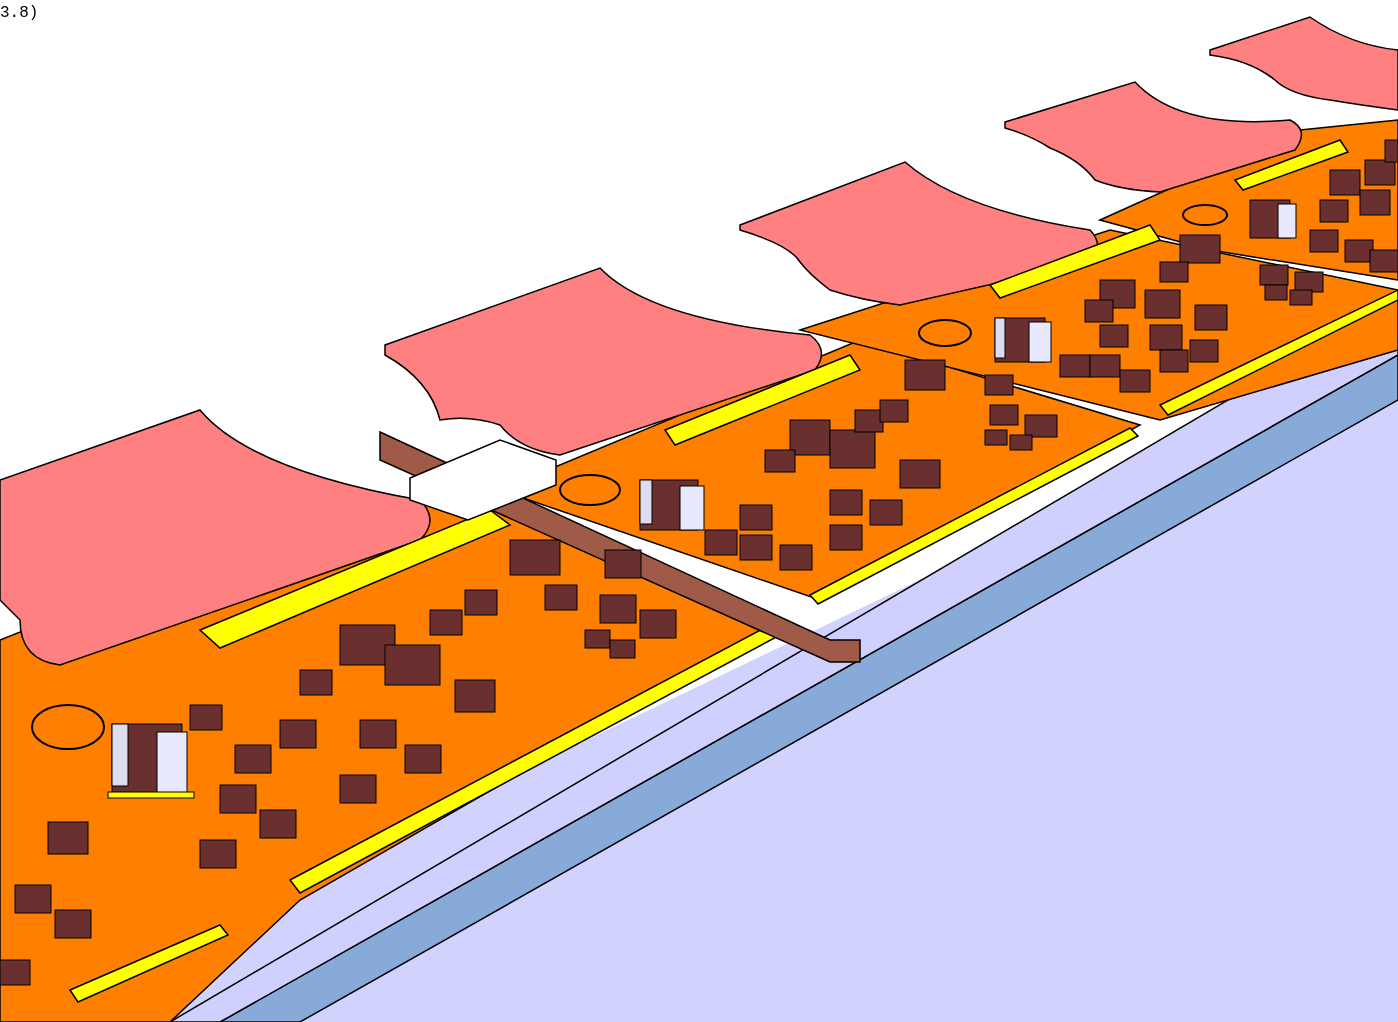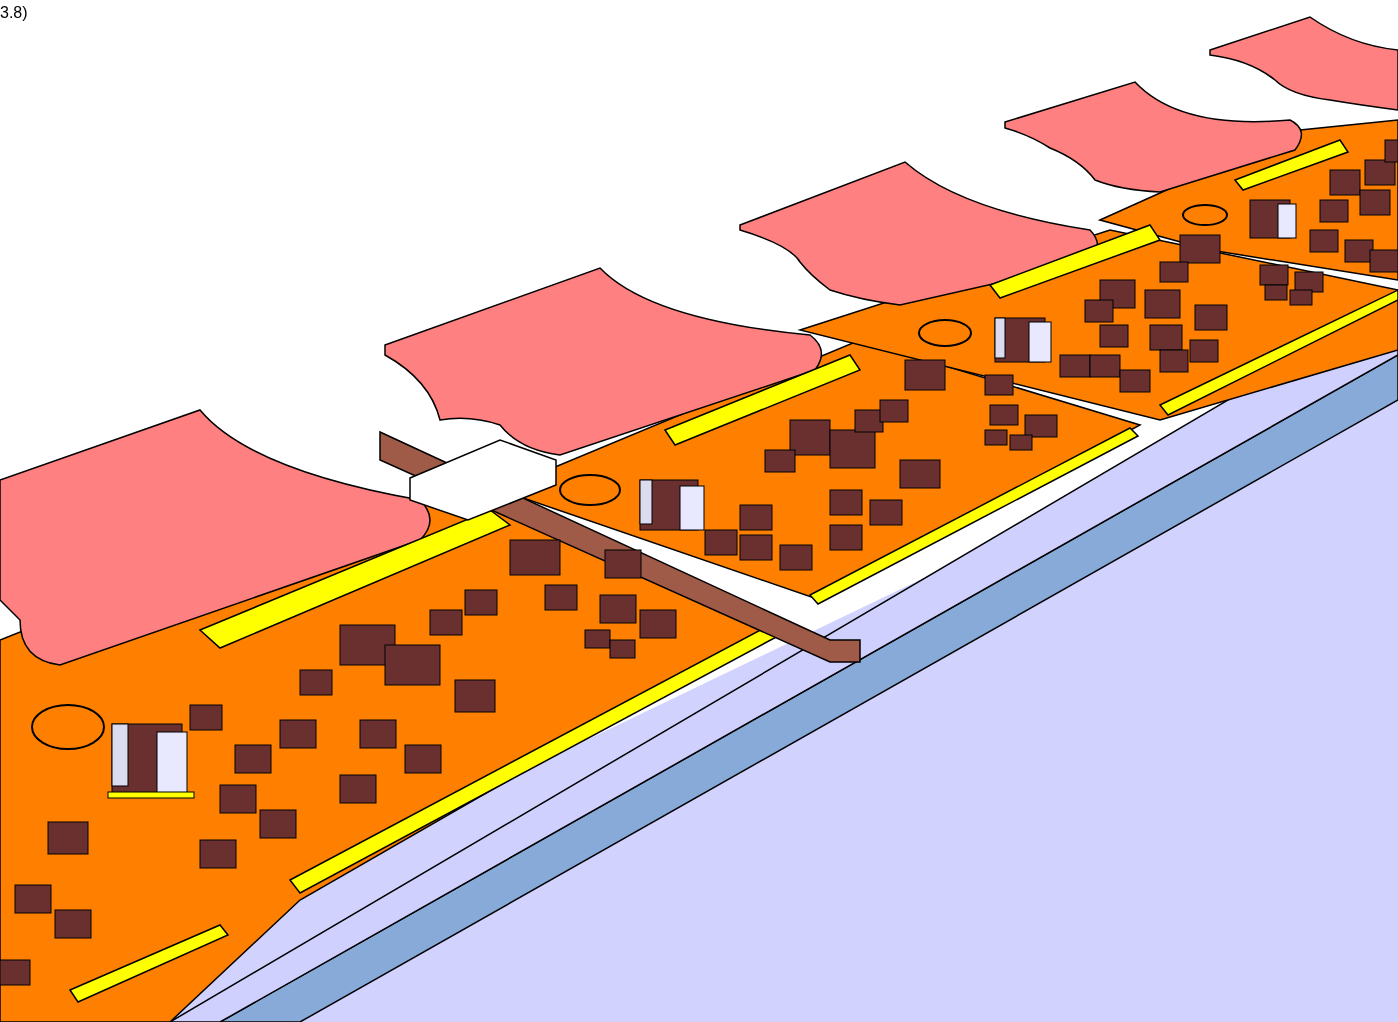--- a/index.html
+++ b/index.html
@@ -1,18 +1,18 @@
 <!DOCTYPE html>
 <html><head>
 <meta charset="utf-8">
 <style>
   html,body{margin:0;padding:0;}
   body{width:1398px;height:1022px;overflow:hidden;background:#ffffff;position:relative;font-family:"DejaVu Serif",serif;}
   #viewport{position:absolute;left:0;top:0;width:1398px;height:1022px;}
-  #coord-label{position:absolute;left:0;top:4px;font-size:16px;color:#000;font-family:Liberation Sans, sans-serif;}
+  #coord-label{position:absolute;left:0;top:4px;font-size:16px;color:#000;font-family:Liberation Mono, monospace;}
   svg{display:block}
 </style>
 </head>
 <body>
 
 <div id="viewport">
   <svg width="1398" height="1022" viewBox="0 0 1398 1022">
 
     <polygon points="0,1022 1398,350 1398,1022" fill="#d2d2ff" stroke="none"></polygon>
     <polygon points="220,1022 1398,355 1398,400 300,1022" fill="#88aad8" stroke="#000" stroke-width="1.5"></polygon>

